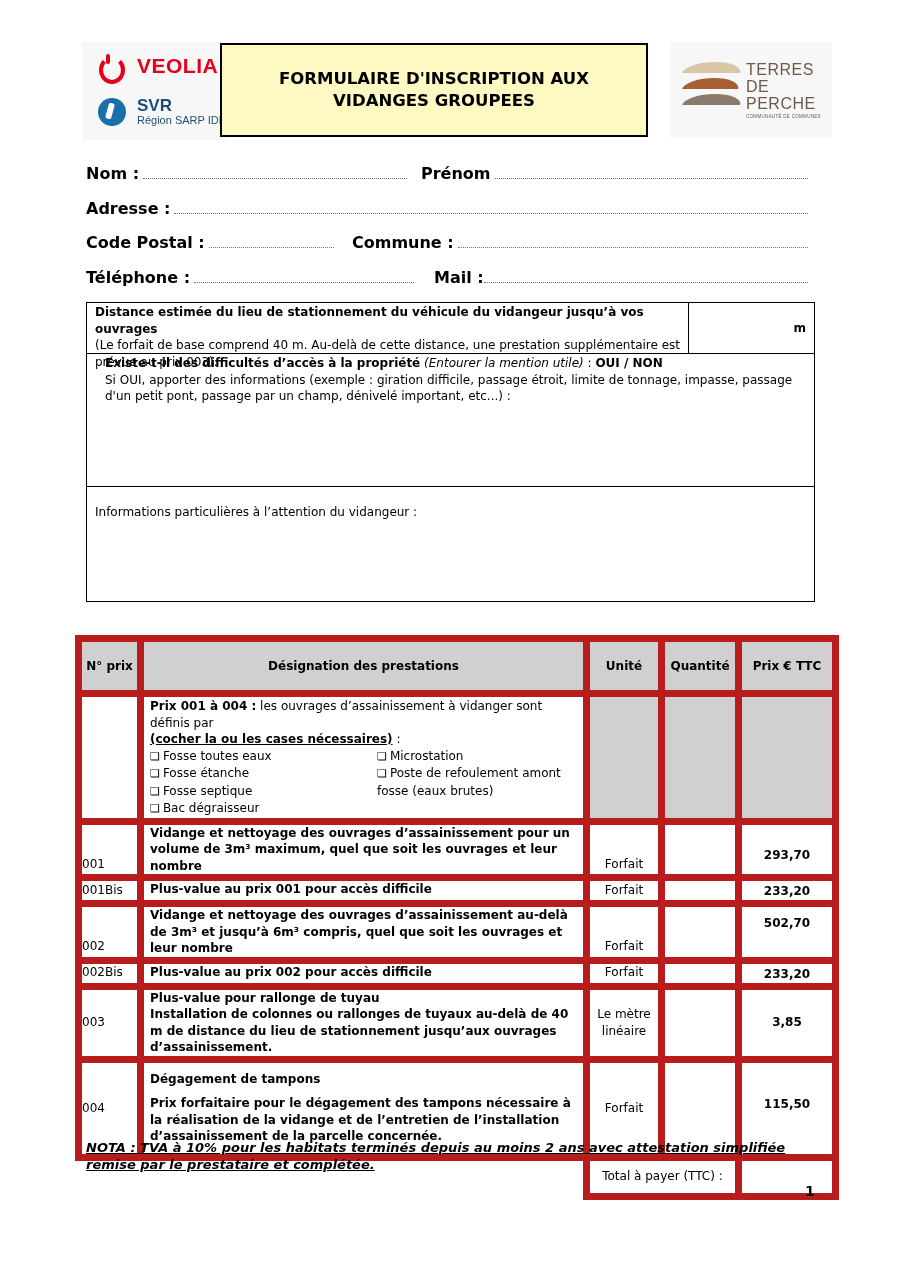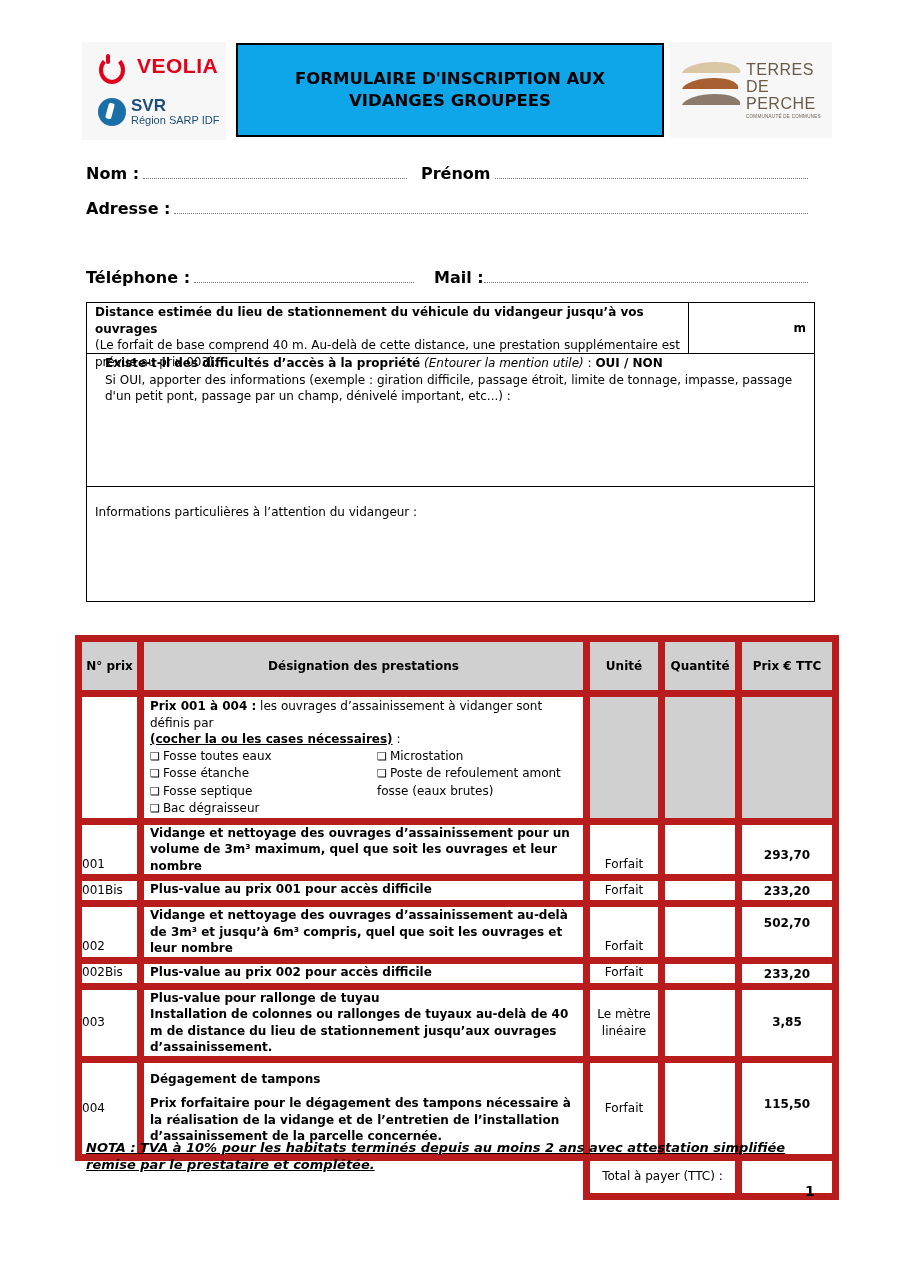--- a/index.html
+++ b/index.html
@@ -6,28 +6,28 @@
   body { width: 900px; height: 1273px; background: #fff; font-family: "DejaVu Sans", sans-serif; color: #000; position: relative; overflow: hidden; }
   .page { position: absolute; left: 0; top: 0; width: 900px; height: 1273px; }
 
   
   .logo-left { position: absolute; left: 82px; top: 42px; width: 144px; height: 98px; background: #f7f7f7; }
   .veolia { position: absolute; left: 16px; top: 12px; display: flex; gap: 19px; }
   .veolia-mark { width: 20px; height: 24px; position: relative; }
   .veolia-mark::before { content: ""; position: absolute; left: 1px; top: 2px; width: 18px; height: 20px; border: 4px solid #e2001a; border-radius: 50%; border-top-color: transparent; transform: rotate(0deg); }
   .veolia-mark::after { content: ""; position: absolute; left: 8px; top: 0; width: 4px; height: 10px; background: #e2001a; border-radius: 2px; }
   .veolia-text { font-family: "Liberation Sans", sans-serif; font-weight: bold; font-size: 21px; color: #e2001a; letter-spacing: 0.5px; }
-  .svr { position: absolute; left: 16px; top: 55px; display: flex; align-items: center; gap: 5px; }
+  .svr { position: absolute; left: 16px; top: 55px; display: flex; align-items: center; gap: 11px; }
   .svr-mark { width: 28px; height: 28px; border-radius: 50%; background: #1b6fa8; position: relative; }
   .svr-mark::after { content: ""; position: absolute; left: 9px; top: 5px; width: 6px; height: 16px; background: #fff; border-radius: 2px; transform: rotate(15deg); }
   .svr-text { display: flex; flex-direction: column; line-height: 1; }
   .svr-title { font-family: "Liberation Sans", sans-serif; font-weight: bold; font-size: 17px; color: #1b4f7a; }
   .svr-sub { font-family: "Liberation Sans", sans-serif; font-size: 11px; color: #1b4f7a; margin-top: 1px; }
 
-  .title-box { position: absolute; left: 236px; top: 43px; width: 428px; height: 94px; border: 2px solid #000; background: #0ea5e9; display: flex; flex-direction: column; align-items: center; justify-content: center; }
+  .title-box { position: absolute; left: 220px; top: 43px; width: 428px; height: 94px; border: 2px solid #000; background: #fef9c3; display: flex; flex-direction: column; align-items: center; justify-content: center; }
   .title-line { font-weight: bold; font-size: 16.5px; line-height: 22px; text-align: center; }
 
   .logo-right { position: absolute; left: 670px; top: 42px; width: 162px; height: 96px; background: #f7f7f7; }
   .waves { position: absolute; left: 14px; top: 18px; width: 62px; height: 58px; }
   .wave { position: absolute; left: 0; height: 11px; border-radius: 50% 50% 50% 50% / 100% 100% 0 0; }
   .w1 { top: 2px; width: 58px; background: #d8c6a4; transform: skewX(-20deg); }
   .w2 { top: 18px; width: 56px; background: #a86032; transform: skewX(-20deg); }
   .w3 { top: 34px; width: 58px; background: #8a7b6c; transform: skewX(-20deg); }
   .terres { position: absolute; left: 76px; top: 19px; font-family: "Liberation Sans", sans-serif; font-size: 16px; line-height: 17px; color: #6b5a4a; letter-spacing: 0.5px; }
   .cdc { position: absolute; left: 76px; top: 72px; font-family: "Liberation Sans", sans-serif; font-size: 4.5px; color: #6b5a4a; letter-spacing: 0.3px; }
@@ -116,20 +116,30 @@
       <span class="dots"></span>
     </div>
     <div class="seg" style="flex:1; margin-left:10px;">
       <span class="lbl">Prénom</span>
       <span class="dots"></span>
     </div>
   </div>
   <div class="field-row" style="top:201px;">
     <span class="lbl">Adresse :</span>
     <span class="dots"></span>
+  </div>
+  <div class="field-row" style="top:235px;">
+    <div class="seg" style="width:252px;">
+      <span class="lbl">Code Postal :</span>
+      <span class="dots"></span>
+    </div>
+    <div class="seg" style="flex:1; margin-left:14px;">
+      <span class="lbl">Commune :</span>
+      <span class="dots"></span>
+    </div>
   </div>
   <div class="field-row" style="top:270px;">
     <div class="seg" style="width:332px;">
       <span class="lbl">Téléphone :</span>
       <span class="dots"></span>
     </div>
     <div class="seg" style="flex:1; margin-left:16px;">
       <span class="lbl">Mail :</span>
       <span class="dots" style="margin-left:0;"></span>
     </div>

